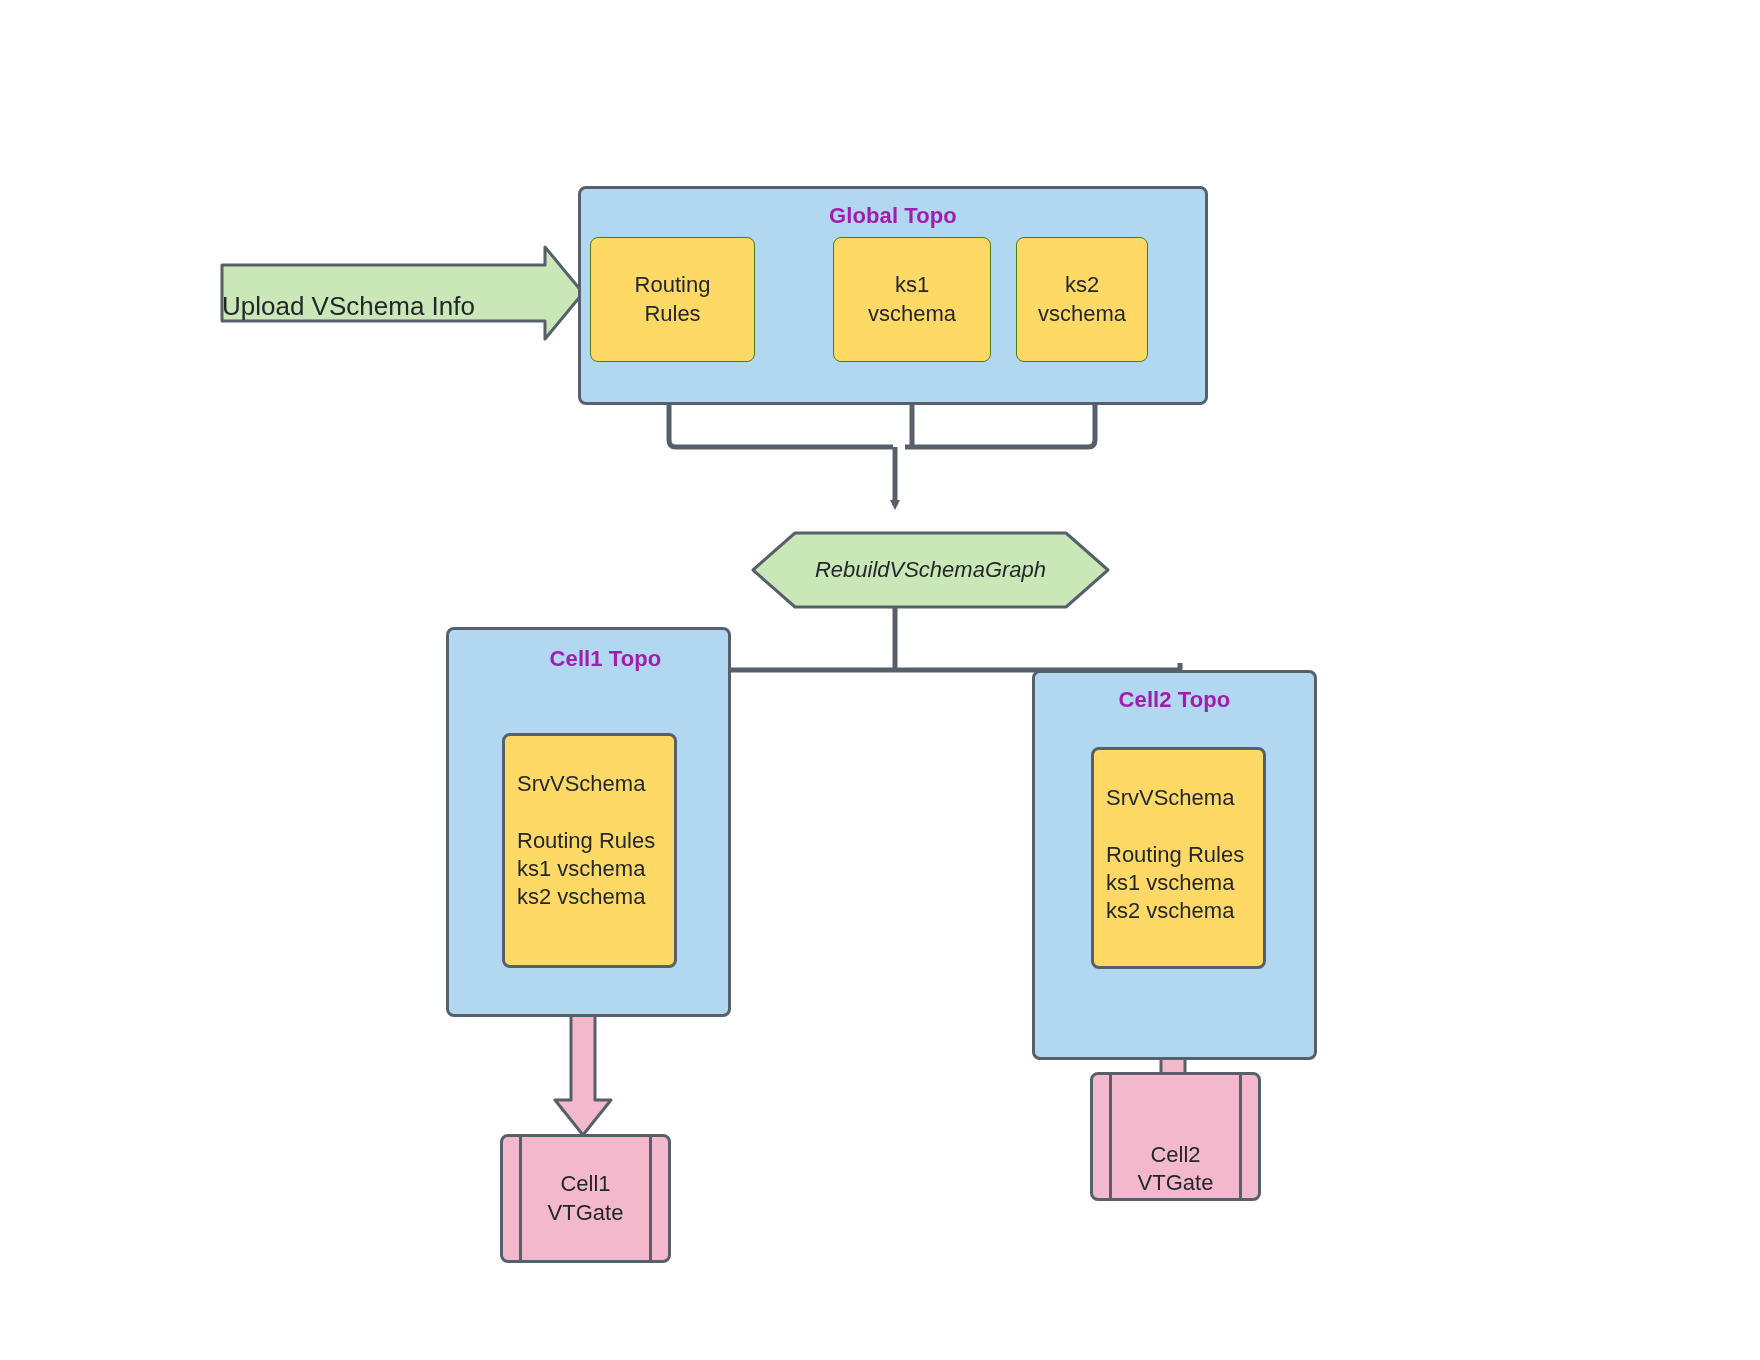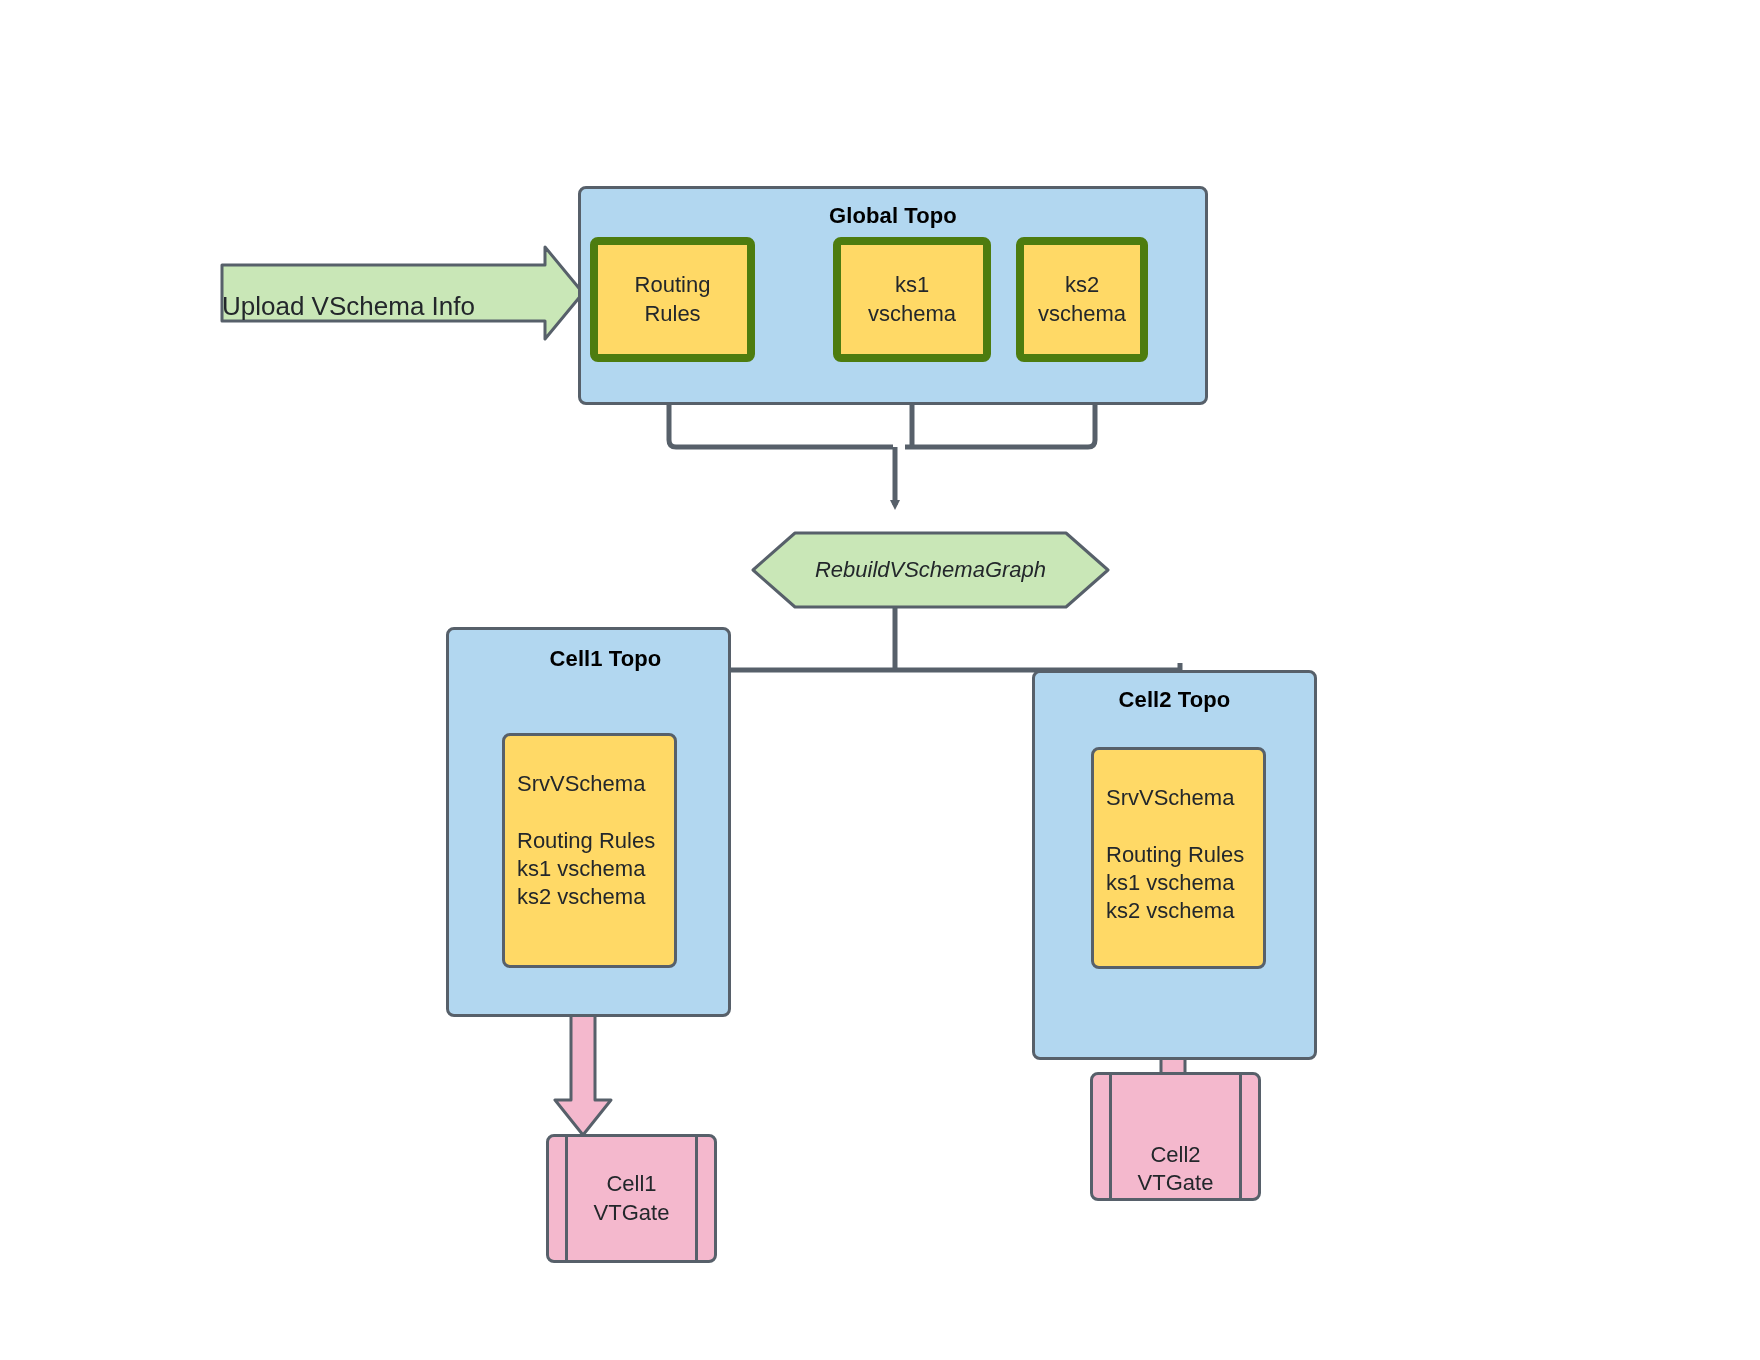--- a/index.html
+++ b/index.html
@@ -37,27 +37,27 @@
     border: 3px solid #57606a;
     border-radius: 8px;
   }
   .container-title {
     position: absolute;
     left: 0;
     right: 0;
     text-align: center;
     font-weight: bold;
     font-size: 22px;
-    color: #000000;
+    color: #a21caf;
     letter-spacing: 0.1px;
   }
   
   .data-box {
     background: #ffd966;
-    border: 8px solid #4d7c0f;
+    border: 1px solid #4d7c0f;
     border-radius: 8px;
     display: flex;
     align-items: center;
     justify-content: center;
     flex-direction: column;
     font-size: 22px;
     color: #23272b;
     line-height: 1.28;
     text-align: center;
   }
@@ -198,21 +198,21 @@
     <div class="container-title" style="top:16px;padding-left:34px;">Cell1 Topo</div>
   </div>
 
   <div class="node srv-box" style="left:502px; top:733px; width:175px; height:235px;">
     <span class="srv-title">SrvVSchema</span>
     <span class="srv-item">Routing Rules</span>
     <span class="srv-item">ks1 vschema</span>
     <span class="srv-item">ks2 vschema</span>
   </div>
 
-  <div class="process-node" style="left:500px; top:1134px; width:165px; height:123px;margin-left:46px;">
+  <div class="process-node" style="left:500px; top:1134px; width:165px; height:123px;">
     <span class="bar left"></span>
     <span class="bar right"></span>
     <span class="plabel">Cell1</span>
     <span class="plabel">VTGate</span>
   </div>
 
   <div class="node container-box" style="left:1032px; top:627px; width:285px; height:390px;margin-top:43px;">
     <div class="container-title" style="top:14px;">Cell2 Topo</div>
   </div>
 

